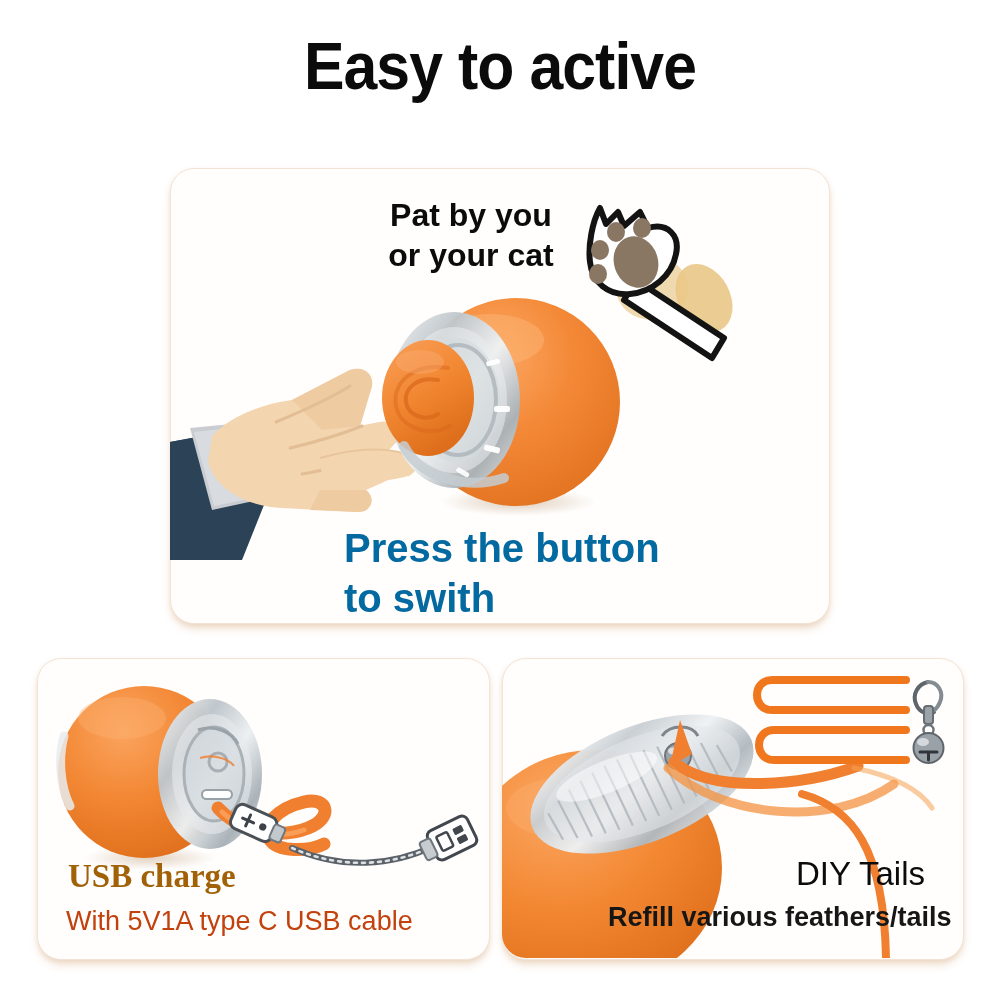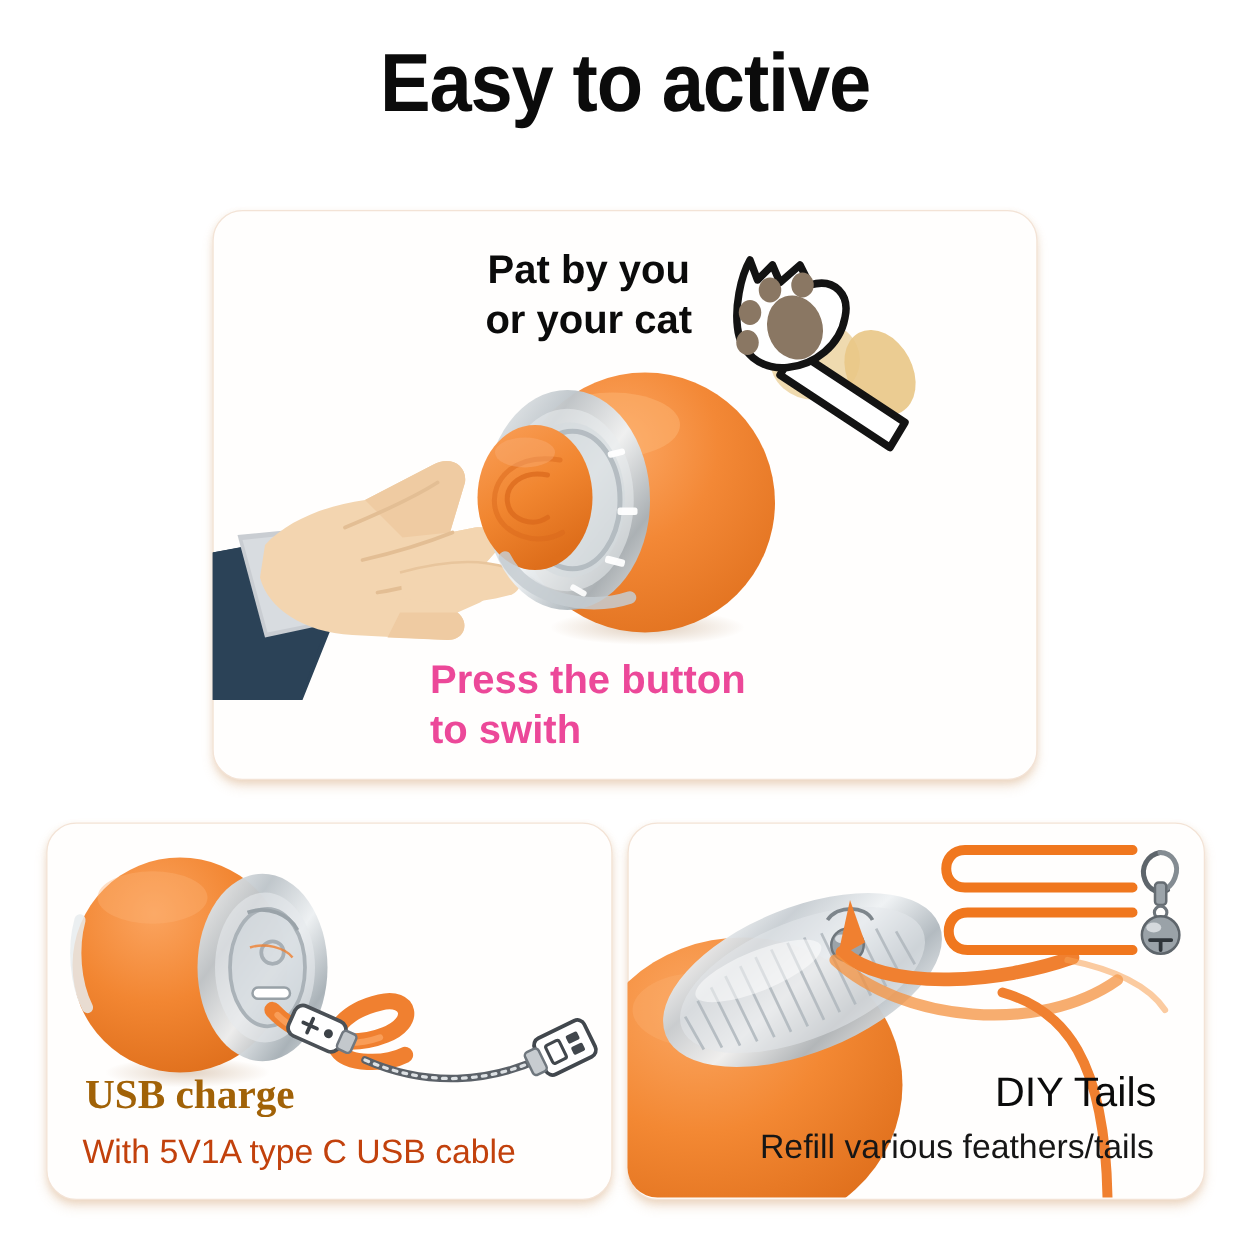--- a/index.html
+++ b/index.html
@@ -53,24 +53,24 @@
     text-align: center;
     font-size: 32px;
     font-weight: bold;
     line-height: 1.24;
     color: #0b0b0b;
     white-space: pre-line;
   }
   .hdr-press {
     position: absolute;
     left: 344px; top: 524px;
-    font-size: 32px;
+    font-size: 40px;
     font-weight: bold;
     line-height: 1.24;
-    color: #ec4899;
+    color: #0369a1;
     white-space: pre-line;
   }
   .usb-title {
     position: absolute;
     left: 68px; top: 858px;
     font-size: 33px;
     font-weight: bold;
     color: #a16207;
     z-index: 9;
     font-family: Liberation Serif, serif;
@@ -89,21 +89,21 @@
     font-size: 33px;
     font-weight: normal;
     color: #0b0b0b;
     z-index: 9;
     text-align: center;
   }
   .tails-sub {
     position: absolute;
     left: 608px; top: 902px;
     font-size: 27px;
-    font-weight: normal;
+    font-weight: bold;
     color: #161616;
     z-index: 9;
   }
 
   
   .art { position: absolute; }
 </style>
 </head>
 <body>
 

